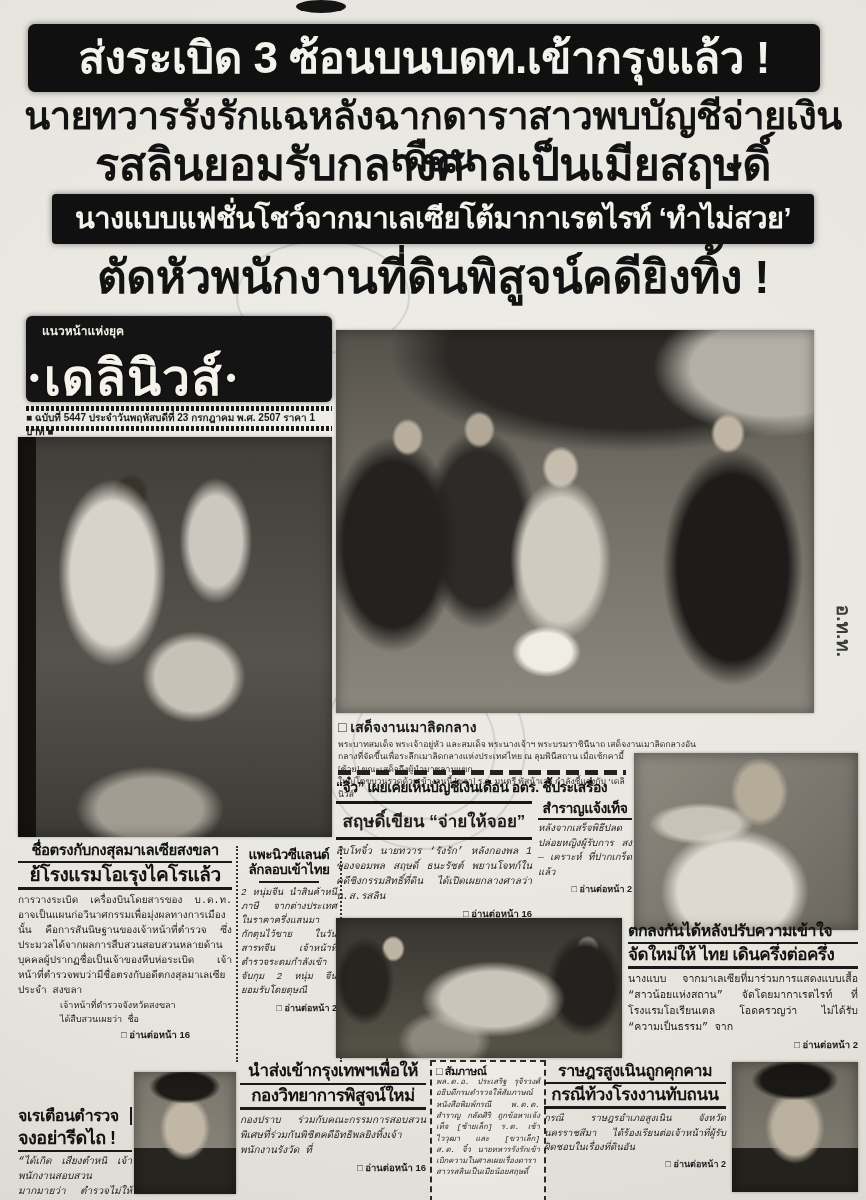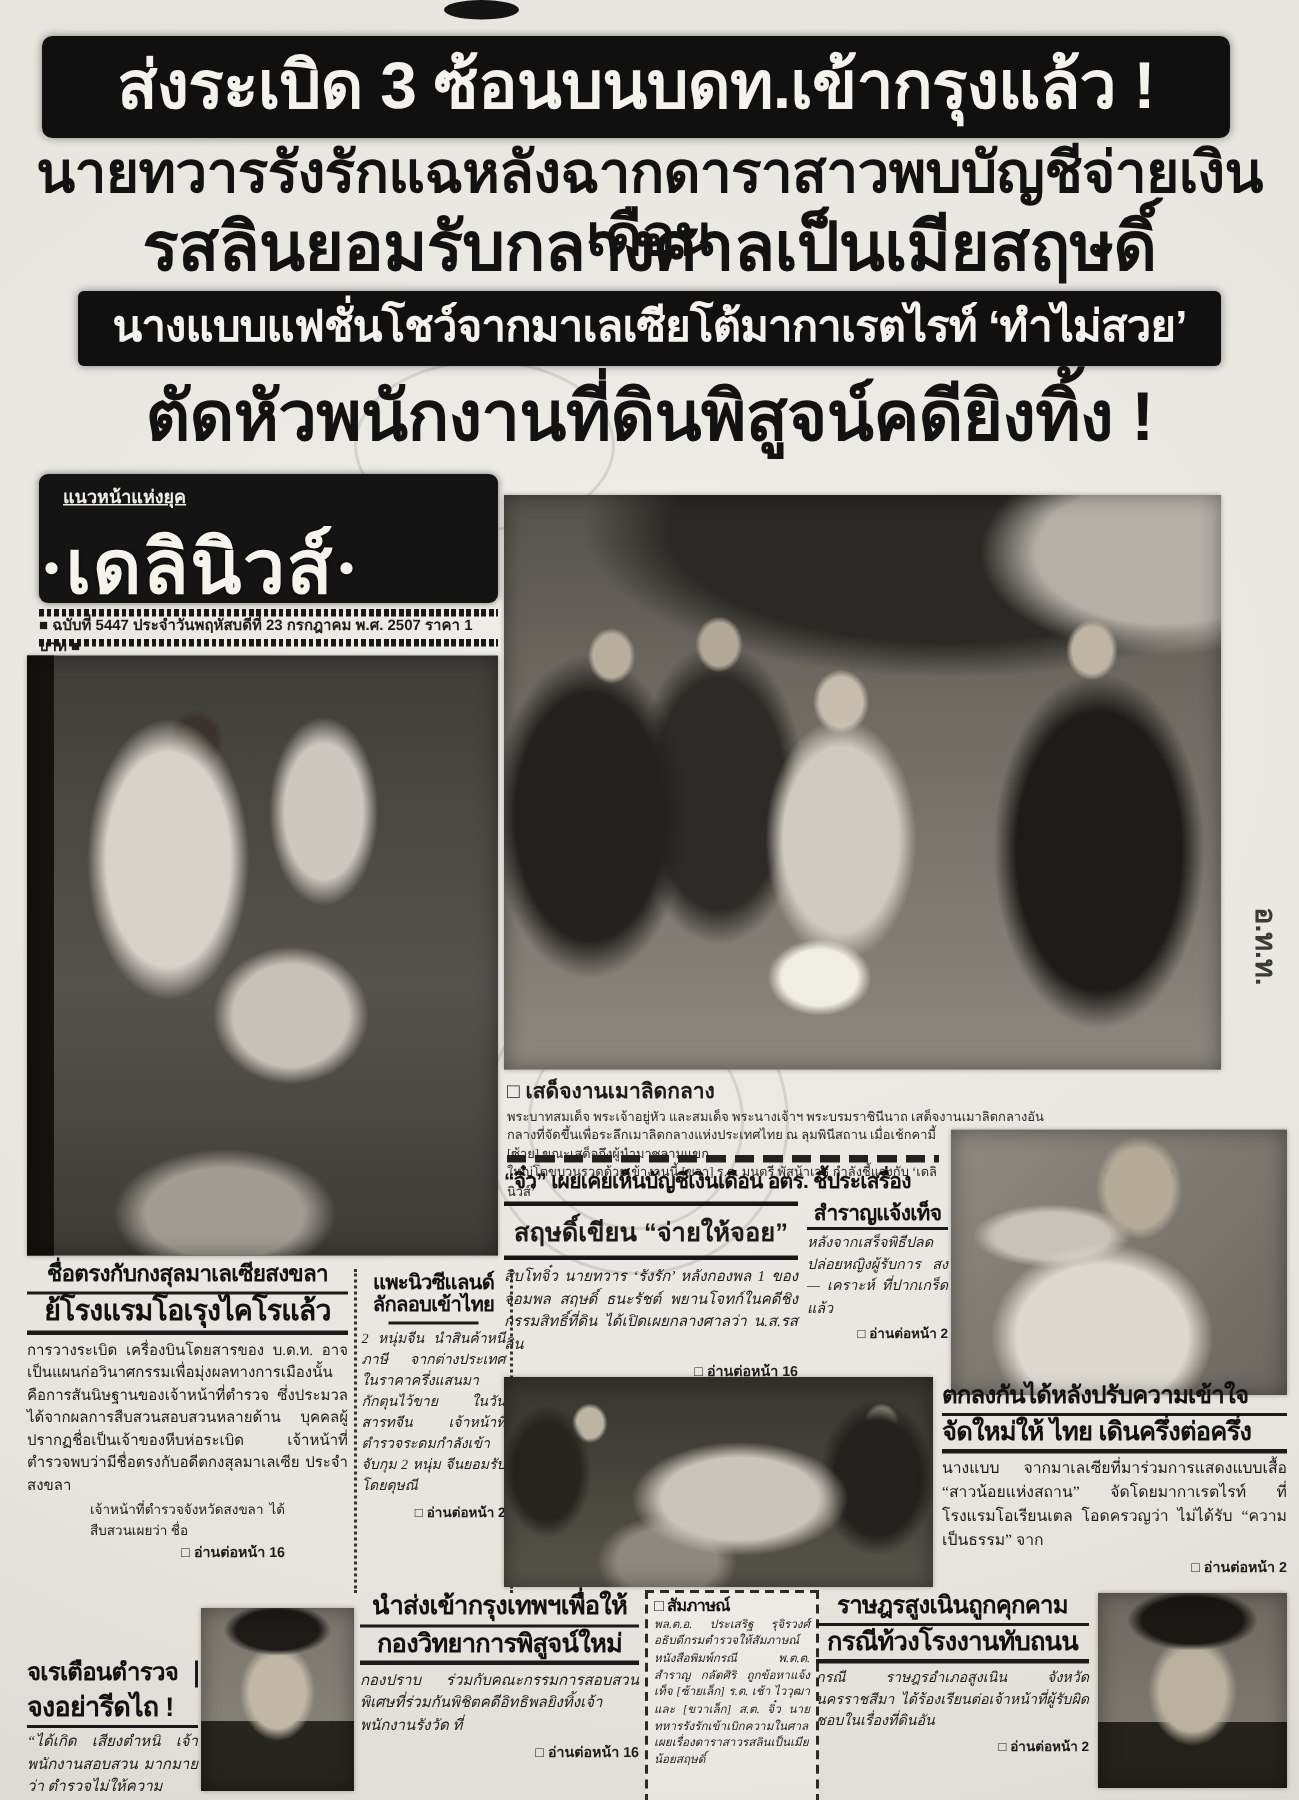--- a/index.html
+++ b/index.html
@@ -7,31 +7,31 @@
        font-family:"Liberation Sans",sans-serif;color:#1c1c1c;}
   .page{position:relative;width:866px;height:1200px;
         background:radial-gradient(1100px 900px at 50% 40%, #f0eee9 0%, #e6e4dd 65%, #d9d6cf 100%);}
   .abs{position:absolute;}
   .center{text-align:center;}
   .blackbar{background:#101010;color:#f4f2ec;border-radius:7px;
             display:flex;align-items:center;justify-content:center;
             box-shadow:0 0 6px rgba(0,0,0,.45);}
   .hl{font-weight:bold;color:#121212;letter-spacing:-.5px;line-height:1.1;}
   .masthead{background:#141414;border-radius:6px;box-shadow:0 0 5px rgba(0,0,0,.5);}
-  .masthead .tagline{position:absolute;top:5px;left:16px;color:#efede6;font-size:12px;font-weight:bold;text-decoration:underline;}
+  .masthead .tagline{position:absolute;top:5px;left:16px;color:#efede6;font-size:12px;font-weight:bold;}
   .masthead .logo{position:absolute;top:22px;left:0;right:0;text-align:left;
                   color:#f5f3ec;font-size:50px;font-weight:bold;letter-spacing:1px;
                   text-shadow:0 0 2px #000;font-family:Liberation Serif, serif;}
   .dotrule{height:5px;background:repeating-linear-gradient(90deg,#181818 0 3px,transparent 3px 5px);}
   .dateline{font-size:10px;font-weight:bold;line-height:14px;}
   .photo{box-shadow:inset 0 0 14px rgba(0,0,0,.4), 0 0 3px rgba(0,0,0,.3);}
   .dashrow{height:5px;background:repeating-linear-gradient(90deg,#23211e 0 13px,transparent 13px 19px);}
   .rule{height:2px;background:#1a1a1a;margin:2px 0;}
   .rule.thick{height:3px;}
-  .body{font-family:Liberation Serif, serif;font-size:10px;line-height:1.5;text-align:justify;}
+  .body{font-family:Liberation Mono, monospace;font-size:10px;line-height:1.5;text-align:justify;}
   .more{font-size:9.5px;font-weight:bold;text-align:right;margin-top:2px;}
   .caption-title{font-size:14px;font-weight:bold;}
   .caption-line{font-family:"Liberation Serif",serif;font-size:8.6px;line-height:1.45;color:#2a2a28;}
   .subhead-box{border-top:3px solid #161616;border-bottom:3px solid #161616;
                font-weight:bold;text-align:center;padding:3px 0;}
   .dashedbox{border:2px dashed #2a2a28;background:rgba(255,255,255,.25);}
   .ghost{border:2px solid rgba(40,40,40,.12);border-radius:50%;}
   .smudge{background:#141414;border-radius:50%;}
   .stampnote{font-weight:bold;color:#3a3a38;transform:rotate(90deg);transform-origin:center;}
 </style>

